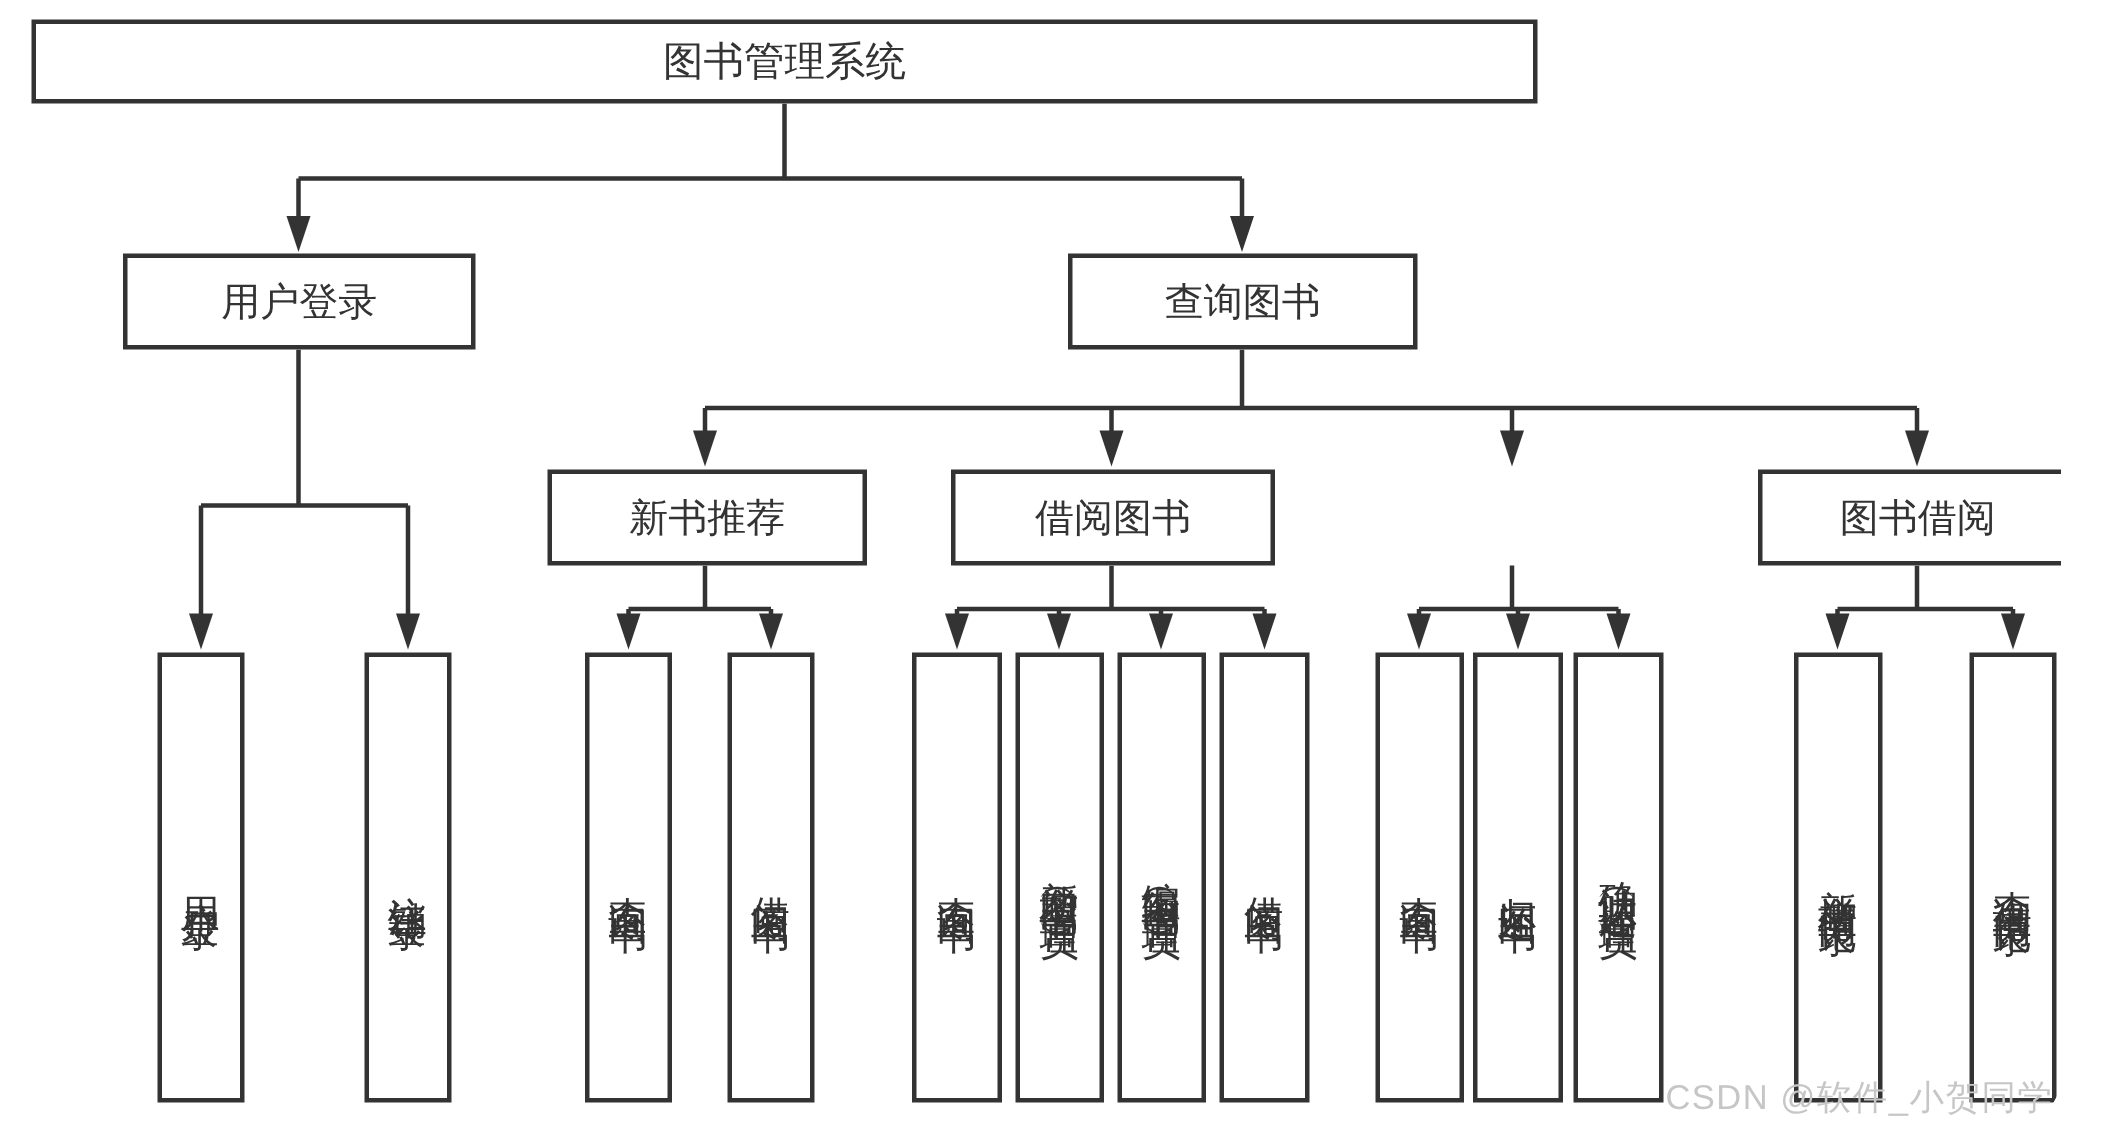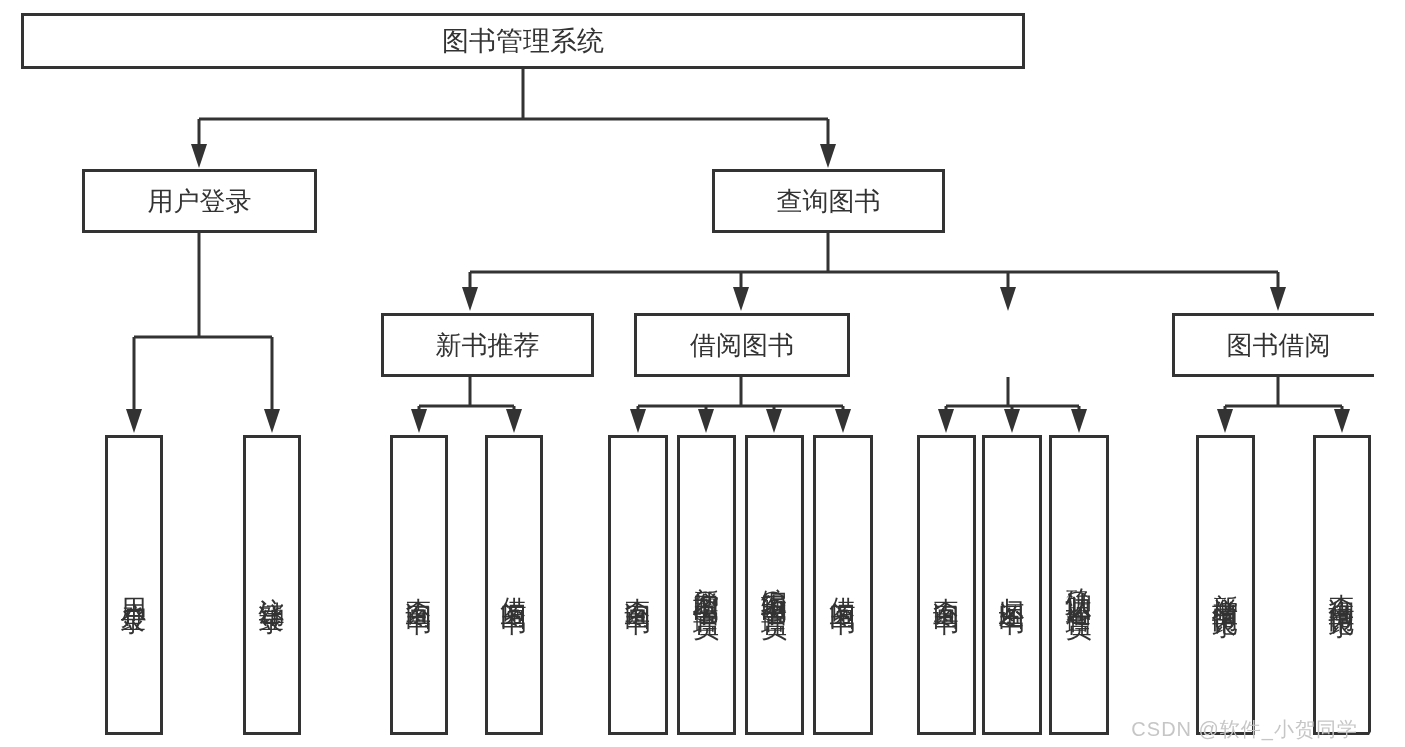--- a/index.html
+++ b/index.html
@@ -52,22 +52,22 @@
     justify-content: center;
     writing-mode: vertical-rl;
     text-orientation: mixed;
     font-size: 26px;
     letter-spacing: 4px;
     line-height: 1;
   }
   .watermark {
     position: absolute;
     top: 716px;
-    right: 16px;
-    font-size: 20px;
+    right: 5px;
+    font-size: 23px;
     letter-spacing: 1px;
     color: #c6c6c6;
     z-index: 5;
   }
 </style>
 </head>
 <body>
 
 <div class="stage">
 
@@ -102,21 +102,21 @@
       <polygon points="1217,409 1233,409 1225,433"></polygon>
       <polygon points="1334,409 1350,409 1342,433"></polygon>
     </g>
   </svg>
 
   <div class="node root" style="left:21px; top:13px; width:1004px; height:56px">图书管理系统</div>
 
   <div class="node" style="left:82px; top:169px; width:235px; height:64px">用户登录</div>
   <div class="node" style="left:712px; top:169px; width:233px; height:64px">查询图书</div>
 
-  <div class="node" style="left:381px; top:313px; width:213px; height:64px">新书推荐</div>
+  <div class="node" style="left:365px; top:313px; width:213px; height:64px">新书推荐</div>
   <div class="node" style="left:634px; top:313px; width:216px; height:64px">借阅图书</div>
   <div class="node" style="left:1172px; top:313px; width:213px; height:64px">图书借阅</div>
 
   <div class="vnode" style="left:105px; width:58px">用户登录</div>
   <div class="vnode" style="left:243px; width:58px">注销登录</div>
 
   <div class="vnode" style="left:390px; width:58px">查询图书</div>
   <div class="vnode" style="left:485px; width:58px">借阅图书</div>
 
   <div class="vnode" style="left:608px; width:60px">查询图书</div>

